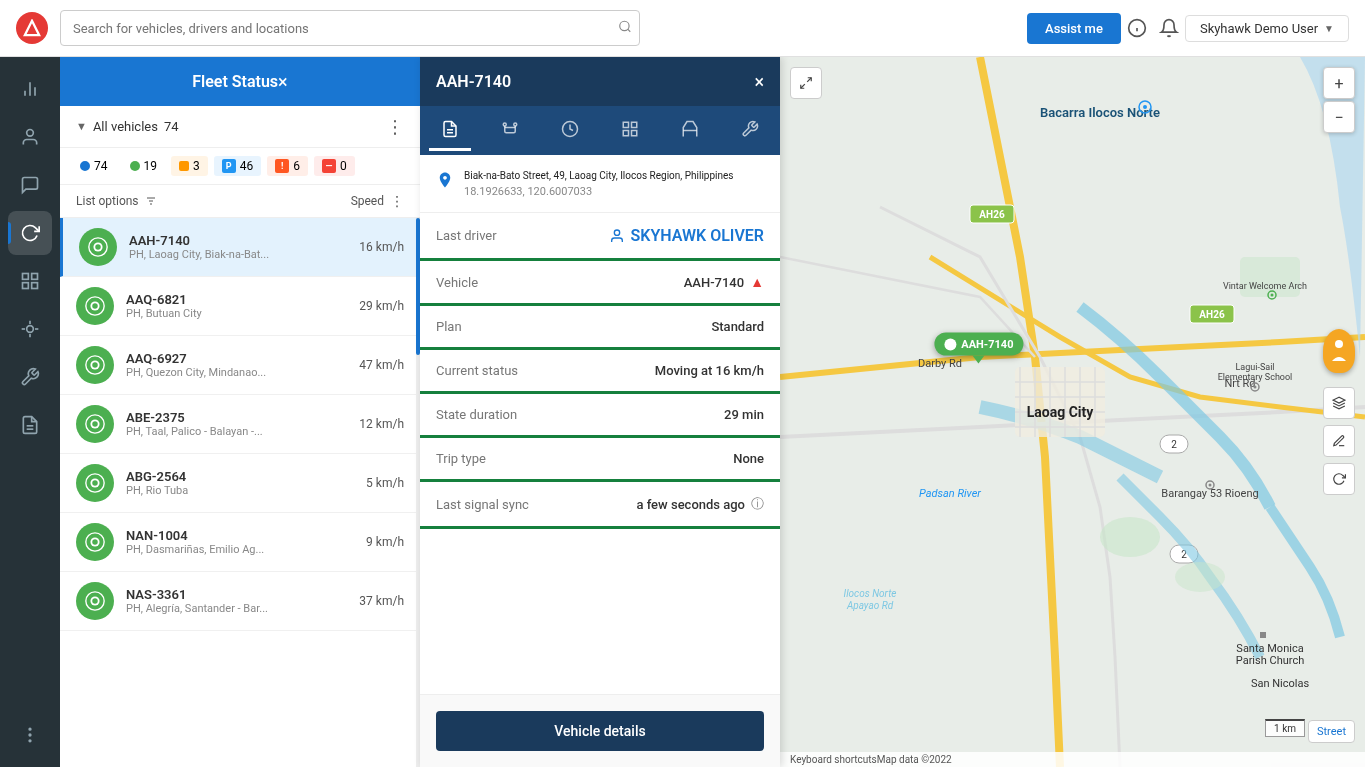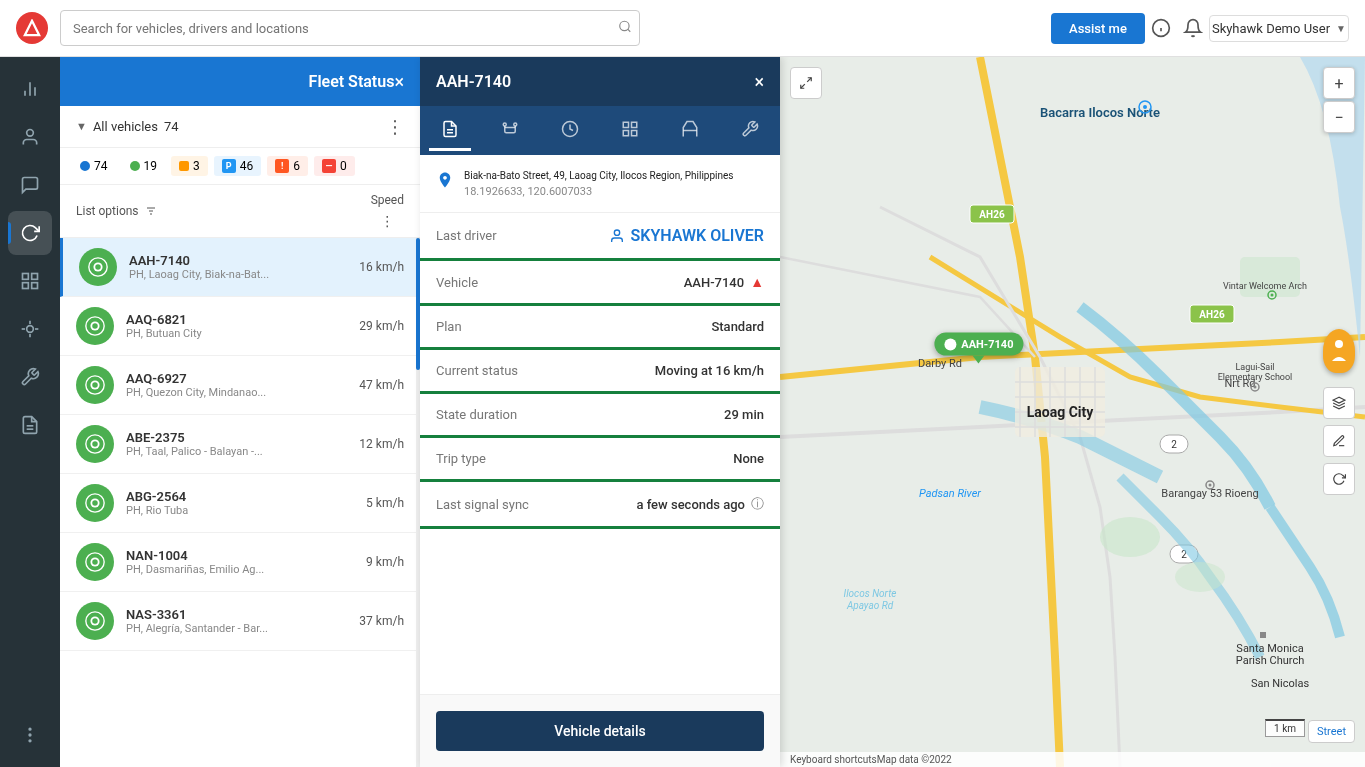--- a/index.html
+++ b/index.html
@@ -33,21 +33,21 @@
     .assist-btn {
       background: #1976d2; color: #fff; border: none; border-radius: 4px;
       padding: 8px 18px; font-size: 13px; cursor: pointer; font-weight: 500;
     }
     .topbar-icon-btn {
       background: none; border: none; cursor: pointer; color: #555;
       font-size: 18px; width: 32px; height: 32px; display: flex; align-items: center; justify-content: center;
     }
     .user-menu {
       display: flex; align-items: center; gap: 6px; border: 1px solid #ddd;
-      border-radius: 4px; padding: 5px 2px; cursor: pointer; font-size: 13px; color: #333;
+      border-radius: 4px; padding: 5px 14px; cursor: pointer; font-size: 13px; color: #333;
     }
     .user-menu .chevron { color: #666; font-size: 10px; }
 
     
     .left-sidebar {
       position: absolute; top: 57px; left: 0; width: 60px; height: calc(100% - 57px);
       background: #263238; display: flex; flex-direction: column; align-items: center;
       padding: 10px 0; gap: 4px; z-index: 99;
     }
     .sidebar-nav-item {
@@ -63,21 +63,21 @@
     .sidebar-spacer { flex: 1; }
 
     
     .fleet-panel {
       position: absolute; top: 57px; left: 60px; width: 360px; height: calc(100% - 57px);
       background: #fff; z-index: 90; display: flex; flex-direction: column;
       box-shadow: 2px 0 8px rgba(0,0,0,0.1);
     }
     .fleet-header {
       background: #1976d2; color: #fff; padding: 14px 16px;
-      display: flex; align-items: center; justify-content: flex-end;
+      display: flex; align-items: center; justify-content: center;
     }
     .fleet-header-title { font-size: 16px; font-weight: 600; }
     .fleet-header-close { background: none; border: none; color: #fff; font-size: 18px; cursor: pointer; }
 
     .fleet-subheader {
       padding: 10px 16px; border-bottom: 1px solid #eee;
       display: flex; align-items: center; justify-content: space-between;
     }
     .fleet-subheader-left { display: flex; align-items: center; gap: 6px; font-size: 13px; color: #333; }
     .chevron-down { color: #666; font-size: 11px; }
@@ -96,21 +96,21 @@
     .status-orange .dot { background: #ff9800; }
     .status-parking { background: rgba(33,150,243,0.1); }
     .status-alert { background: rgba(255,87,34,0.1); }
     .status-red { background: rgba(244,67,54,0.1); }
 
     .list-options-bar {
       padding: 8px 16px; display: flex; align-items: center; justify-content: space-between;
       border-bottom: 1px solid #eee; font-size: 12px; color: #555;
     }
     .list-options-left { display: flex; align-items: center; gap: 6px; cursor: pointer; }
-    .list-options-right { display: flex; align-items: center; gap: 6px; cursor: pointer; flex-direction: column; }
+    .list-options-right { display: flex; align-items: center; gap: 6px; cursor: pointer; }
 
     .vehicle-list { flex: 1; overflow-y: auto; }
     .vehicle-item {
       display: flex; align-items: center; padding: 10px 16px; gap: 12px;
       border-bottom: 1px solid #f0f0f0; cursor: pointer;
     }
     .vehicle-item.active { background: #e3f2fd; border-left: 3px solid #1976d2; }
     .vehicle-icon {
       width: 38px; height: 38px; border-radius: 50%; background: #4caf50;
       display: flex; align-items: center; justify-content: center; flex-shrink: 0;

